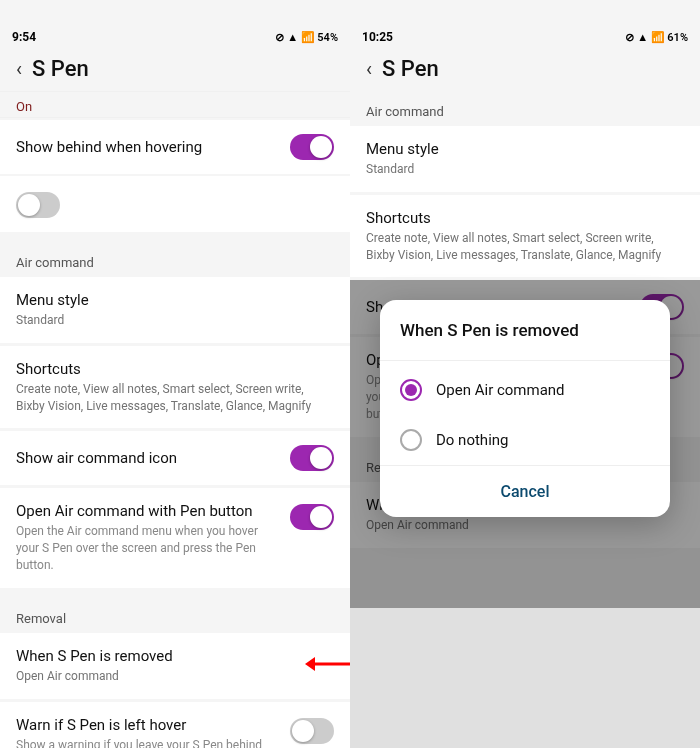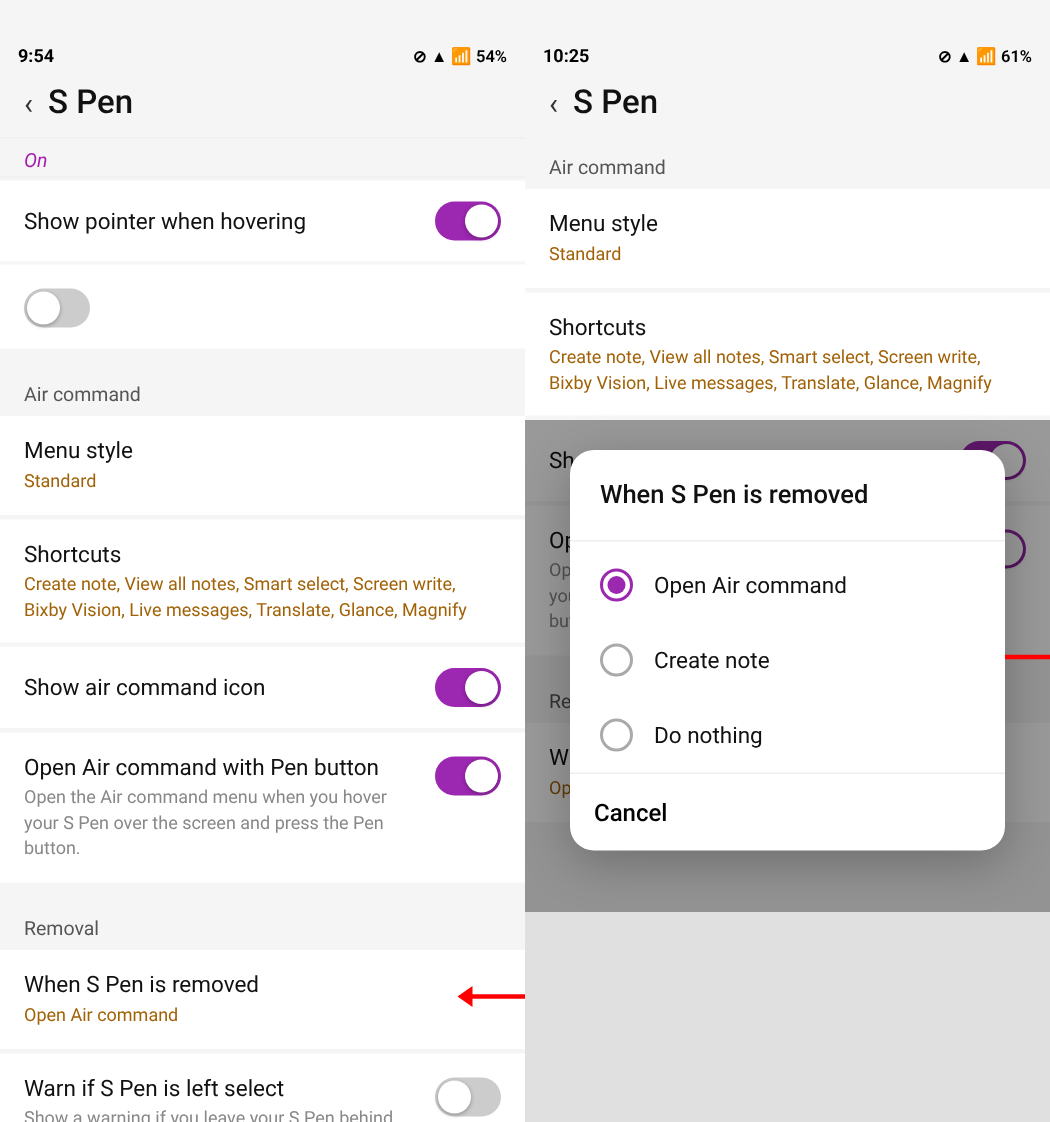--- a/index.html
+++ b/index.html
@@ -89,21 +89,21 @@
 
     .setting-subtitle {
       font-size: 12px;
       color: #888;
       margin-top: 3px;
       line-height: 1.4;
     }
 
     .setting-subtitle-purple {
       font-size: 12px;
-      color: #a16207;
+      color: #737373;
       margin-top: 3px;
       line-height: 1.4;
     }
 
     .toggle {
       width: 44px;
       height: 26px;
       border-radius: 13px;
       position: relative;
       flex-shrink: 0;
@@ -222,24 +222,24 @@
       color: #111;
     }
 
     .dialog-divider {
       height: 1px;
       background: #eee;
       margin: 4px 0;
     }
 
     .dialog-cancel {
-      text-align: left;
+      text-align: center;
       padding: 16px;
       font-size: 16px;
-      color: #000000;
+      color: #0c4a6e;
       font-weight: 500;
       cursor: pointer;
       border-top: 1px solid #eee;
     }
 
   </style>
 </head>
 <body>
 
 <div class="phone-panel panel-left">
@@ -251,27 +251,27 @@
   </div>
 
   <div class="header-bar">
     <span class="back-arrow">‹</span>
     <span class="header-title">S Pen</span>
   </div>
 
   <div class="scroll-content">
 
     <div class="settings-card" style="background:#f5f5f5; padding:4px 16px 2px;">
-      <span style="font-size:13px; color:#a21caf;font-style:italic;">On</span>
+      <span style="font-size:13px; color:#7f1d1d;">On</span>
     </div>
 
     <div class="white-card">
       <div class="settings-card" style="border:none;">
         <div class="setting-row">
-          <span class="setting-title">Show pointer when hovering</span>
+          <span class="setting-title">Show behind when hovering</span>
           <div class="toggle on"></div>
         </div>
       </div>
     </div>
 
     <div class="white-card">
       <div class="settings-card" style="border:none;">
         <div class="setting-row" style="align-items:flex-start;">
           <div class="toggle off" style="margin-top:2px;"></div>
         </div>
@@ -336,21 +336,21 @@
           <line x1="55" y1="15" x2="10" y2="15" stroke="red" stroke-width="3"></line>
           <polygon points="5,15 15,8 15,22" fill="red"></polygon>
         </svg>
       </div>
     </div>
 
     <div class="white-card">
       <div class="settings-card" style="border:none; border-top: 1px solid #f5f5f5;">
         <div class="setting-row" style="align-items:flex-start;">
           <div style="flex:1; padding-right:12px;">
-            <div class="setting-title">Warn if S Pen is left select</div>
+            <div class="setting-title">Warn if S Pen is left hover</div>
             <div class="setting-subtitle">Show a warning if you leave your S Pen behind and walk away with your phone while the screen is off. Last removed: 5/24/22 9:53 AM</div>
           </div>
           <div style="display:flex; flex-direction:column; align-items:center; gap:6px; margin-top:2px;">
             <div class="toggle off"></div>
 
           </div>
         </div>
       </div>
     </div>
 
@@ -431,31 +431,20 @@
 
       <div class="dialog-divider"></div>
 
       <div class="dialog-option">
         <div class="radio-outer">
           <div class="radio-inner"></div>
         </div>
         <span class="dialog-option-text">Open Air command</span>
       </div>
 
-      <div class="dialog-option" style="position:relative;">
-        <div class="radio-empty"></div>
-        <span class="dialog-option-text">Create note</span>
-
-        <div style="position:absolute; right:-45px; top:50%; transform:translateY(-50%); pointer-events:none;">
-          <svg width="50" height="30" viewBox="0 0 50 30">
-            <line x1="5" y1="15" x2="40" y2="15" stroke="red" stroke-width="3"></line>
-            <polygon points="45,15 35,8 35,22" fill="red"></polygon>
-          </svg>
-        </div>
-      </div>
 
       <div class="dialog-option">
         <div class="radio-empty"></div>
         <span class="dialog-option-text">Do nothing</span>
       </div>
 
       <div class="dialog-cancel">Cancel</div>
     </div>
   </div>
 </div>

